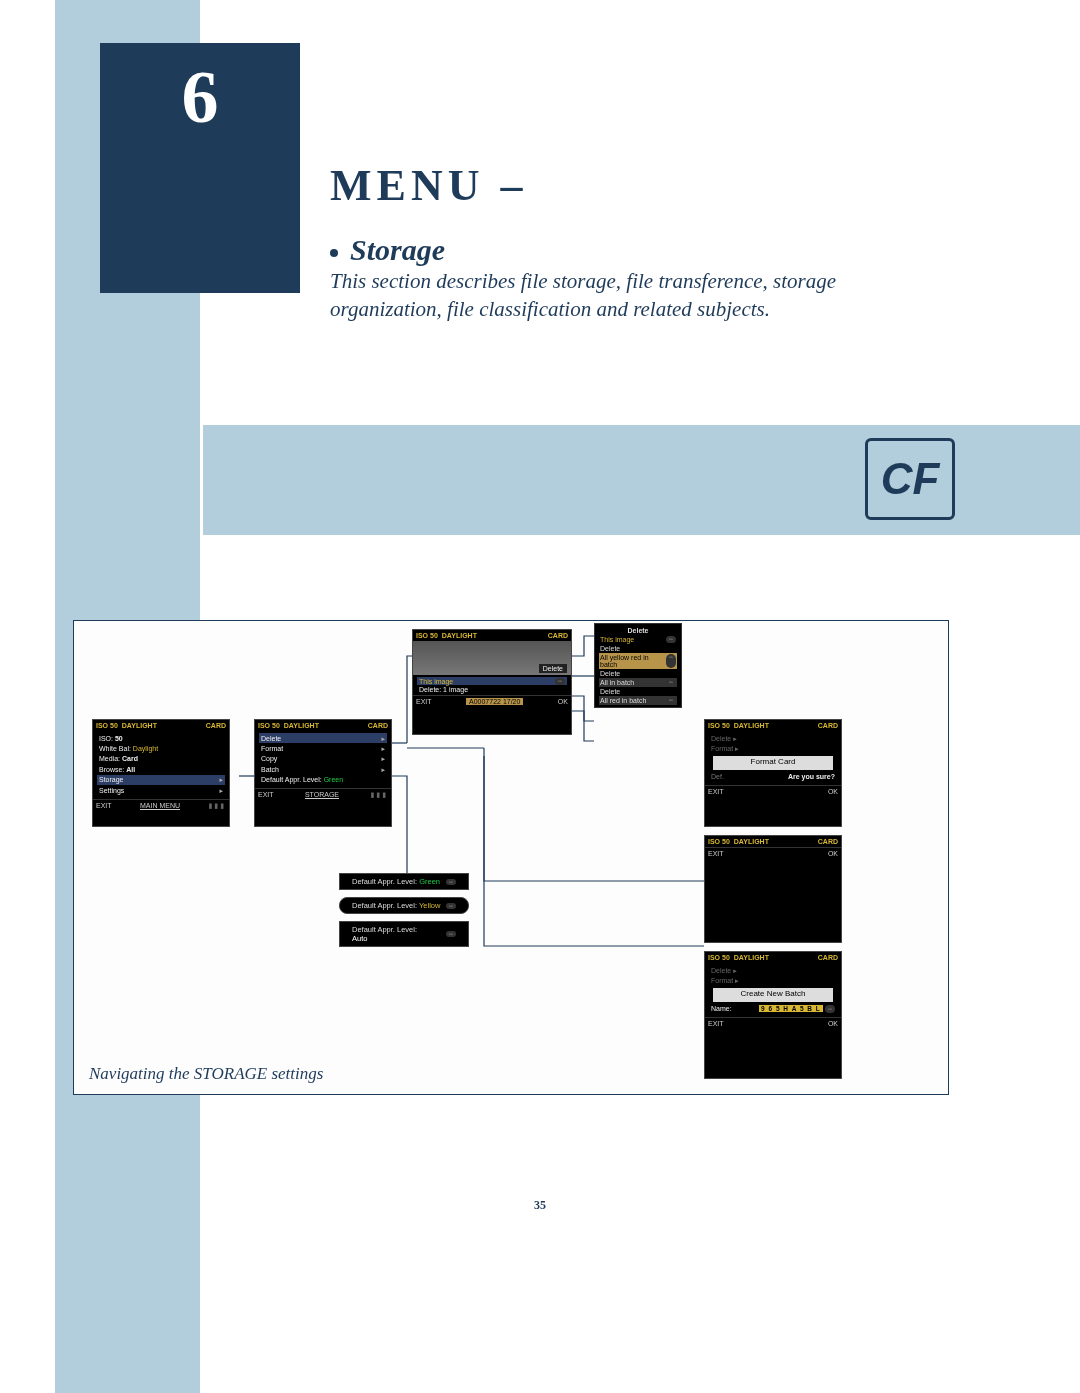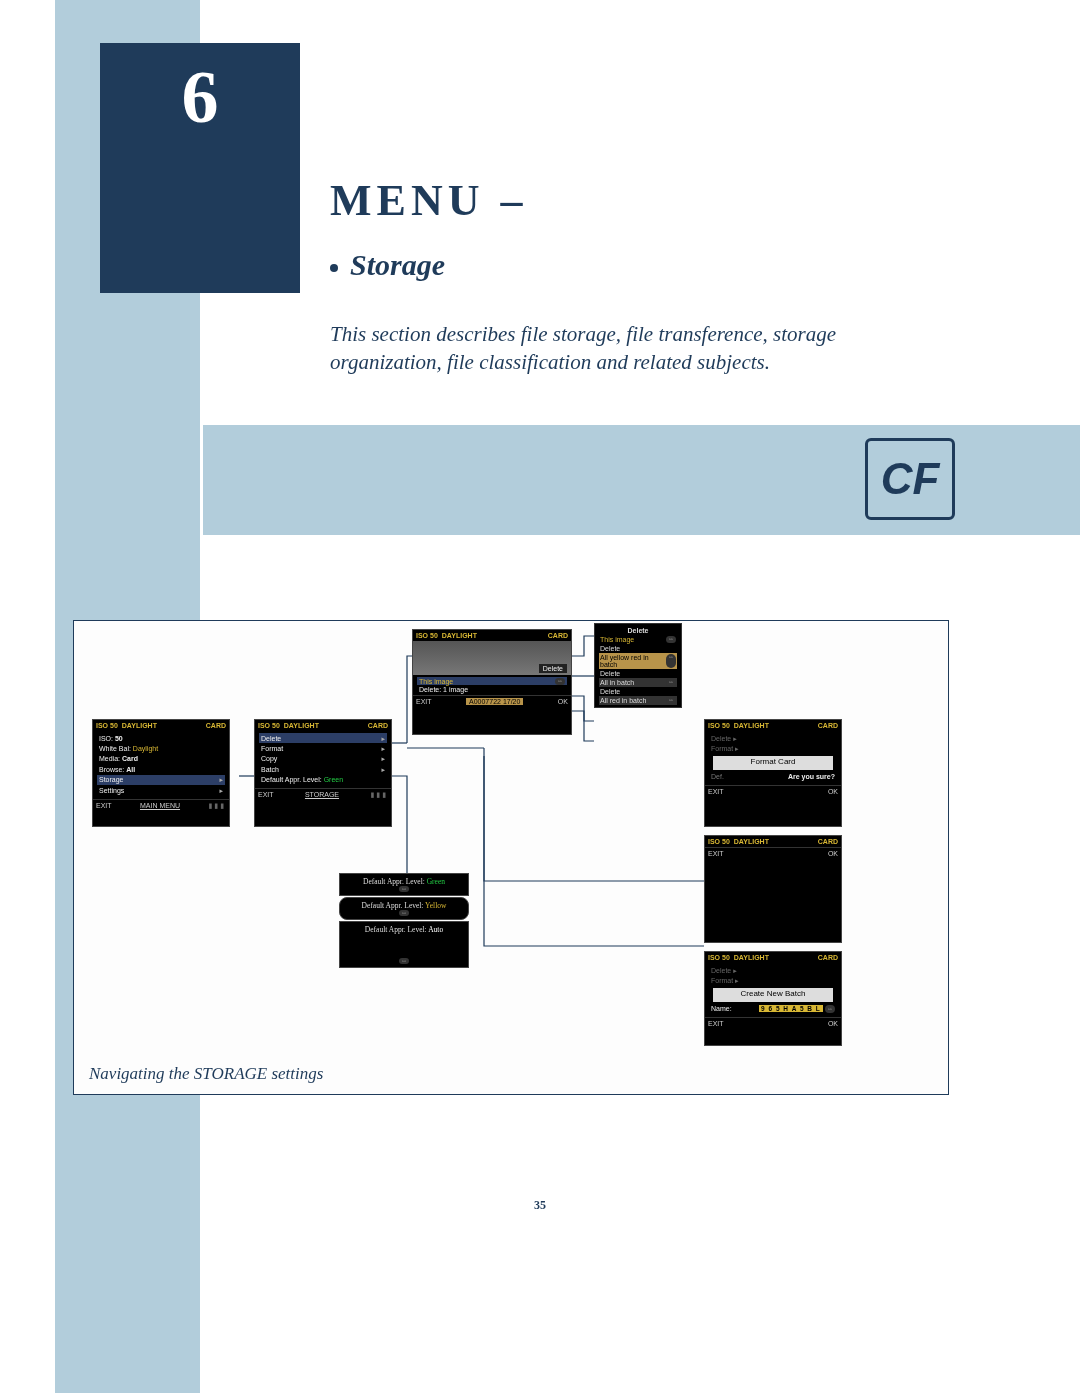--- a/index.html
+++ b/index.html
@@ -49,21 +49,20 @@
     top: 160px;
     width: 560px;
   }
   .menu-title {
     font-family: Georgia, serif;
     font-size: 44px;
     letter-spacing: 5px;
     color: #1f3b5a;
     font-weight: bold;
     text-transform: uppercase;
-    margin-top: 15px;
   }
   .storage-sub {
     font-family: Georgia, serif;
     font-style: italic;
     font-weight: bold;
     color: #1f3b5a;
     font-size: 30px;
     margin-top: 22px;
   }
   .bullet {
@@ -73,21 +72,20 @@
     background: #1f3b5a;
     margin-right: 12px;
     vertical-align: middle;
   }
   .intro {
     font-family: Georgia, serif;
     font-style: italic;
     color: #1f3b5a;
     font-size: 21px;
     line-height: 1.35;
-    margin-top: 38px;
     max-width: 520px;
   }
   .cf-badge {
     position: absolute;
     right: 125px;
     top: 438px;
     width: 90px;
     height: 82px;
     border: 3px solid #1f3b5a;
     border-radius: 6px;
@@ -160,29 +158,28 @@
     color: #ddd;
   }
   .mini-body { padding: 2px 4px; }
   .mini-row { display:flex; justify-content:space-between; padding:1px 1px; }
   .mini-row.hl-y { color:#d8b734; }
 
   .appr-box {
     position: absolute;
     background:#000;
     border: 1px solid #444;
-    font-family: Liberation Serif, serif;
+    font-family: Liberation Sans, sans-serif;
     font-size: 7.5px;
     color: #ddd;
-    padding: 3px 5px;
+    padding: 3px 12px;
     width: 130px;
     display:flex;
     justify-content: space-between;
     align-items: center;
-    flex-direction: column;
   }
   .appr-box .lv-g { color:#2c4; }
   .appr-box .lv-y { color:#d8b734; }
   .appr-box .lv-a { color:#fff; }
 
   .white-bar {
     background:#ddd; color:#000;
     text-align:center;
     font-size: 8px;
     padding: 1.5px 0;
@@ -428,21 +425,21 @@
       <span class="ph-day">DAYLIGHT</span>
       <span class="ph-card">CARD</span>
     </div>
     <div class="panel-foot">
       <span>EXIT</span>
         <span></span>
       <span>OK</span>
     </div>
   </div>
 
-  <div class="panel" style="left:630px; top:330px; height:95px;">
+  <div class="panel" style="left:630px; top:330px; height:128px;">
     <div class="panel-head">
       <span class="ph-iso">ISO 50</span>
       <span class="ph-day">DAYLIGHT</span>
       <span class="ph-card">CARD</span>
     </div>
     <div class="panel-body">
       <div class="row dim">
           <span>Delete ▸</span>
         </div>
       <div class="row dim">

